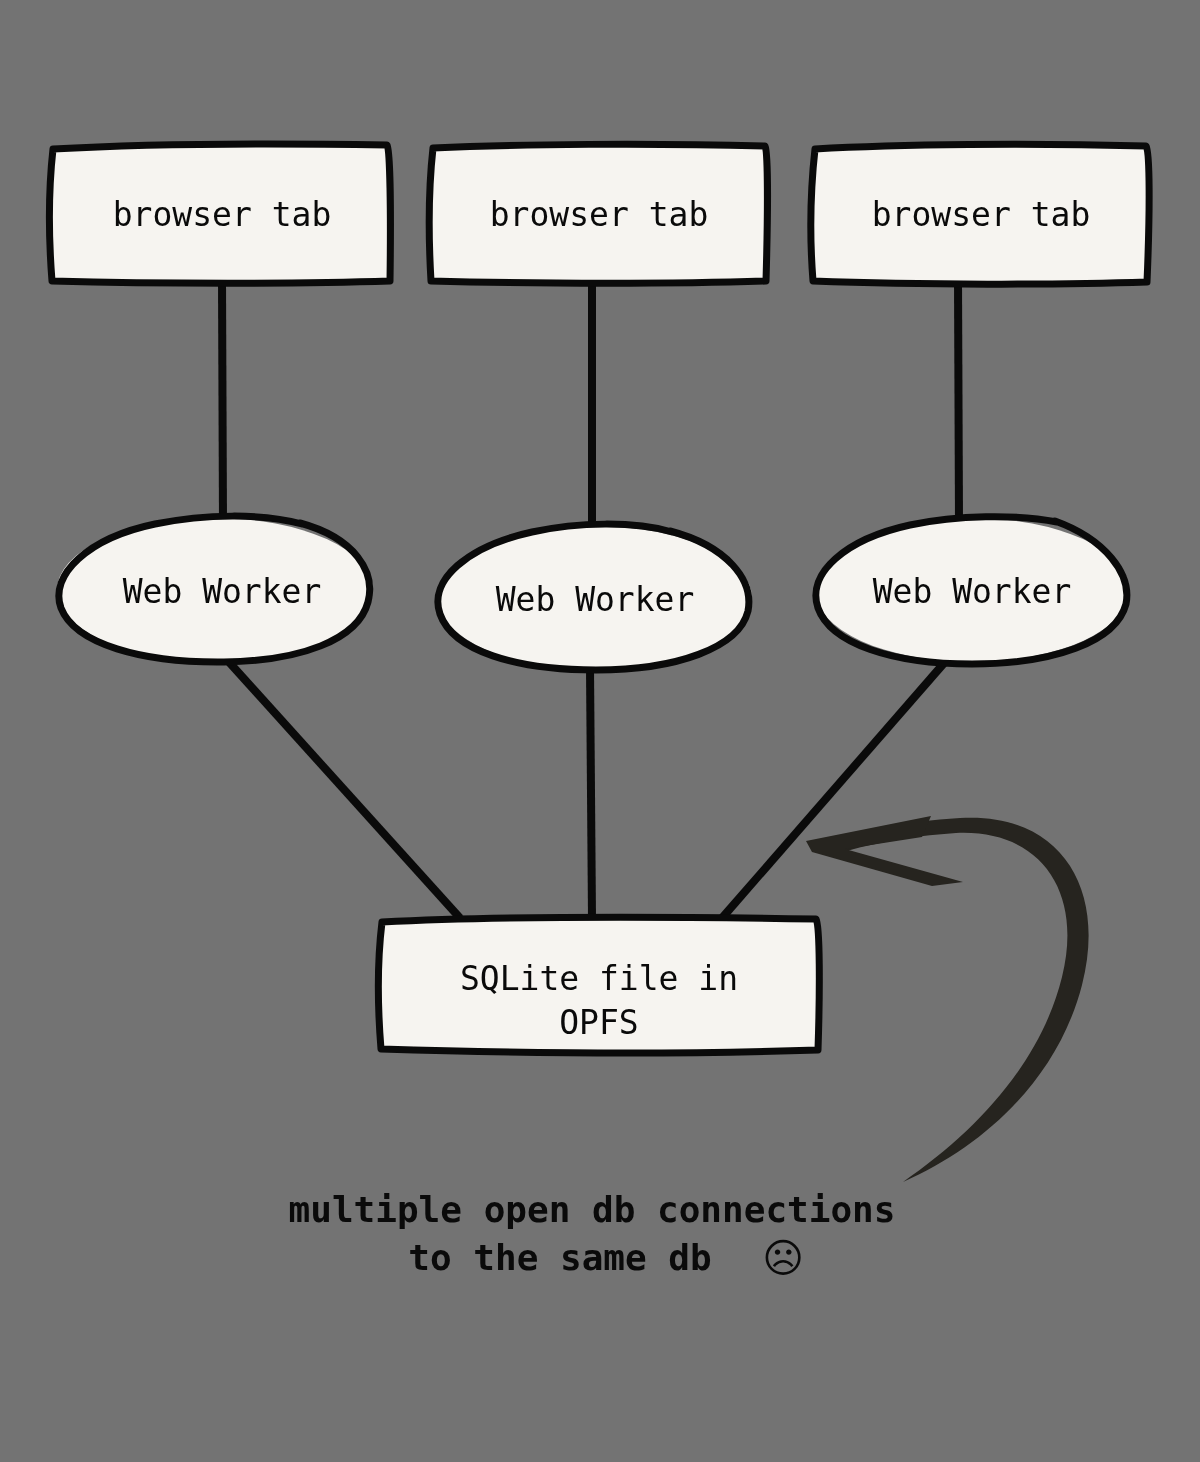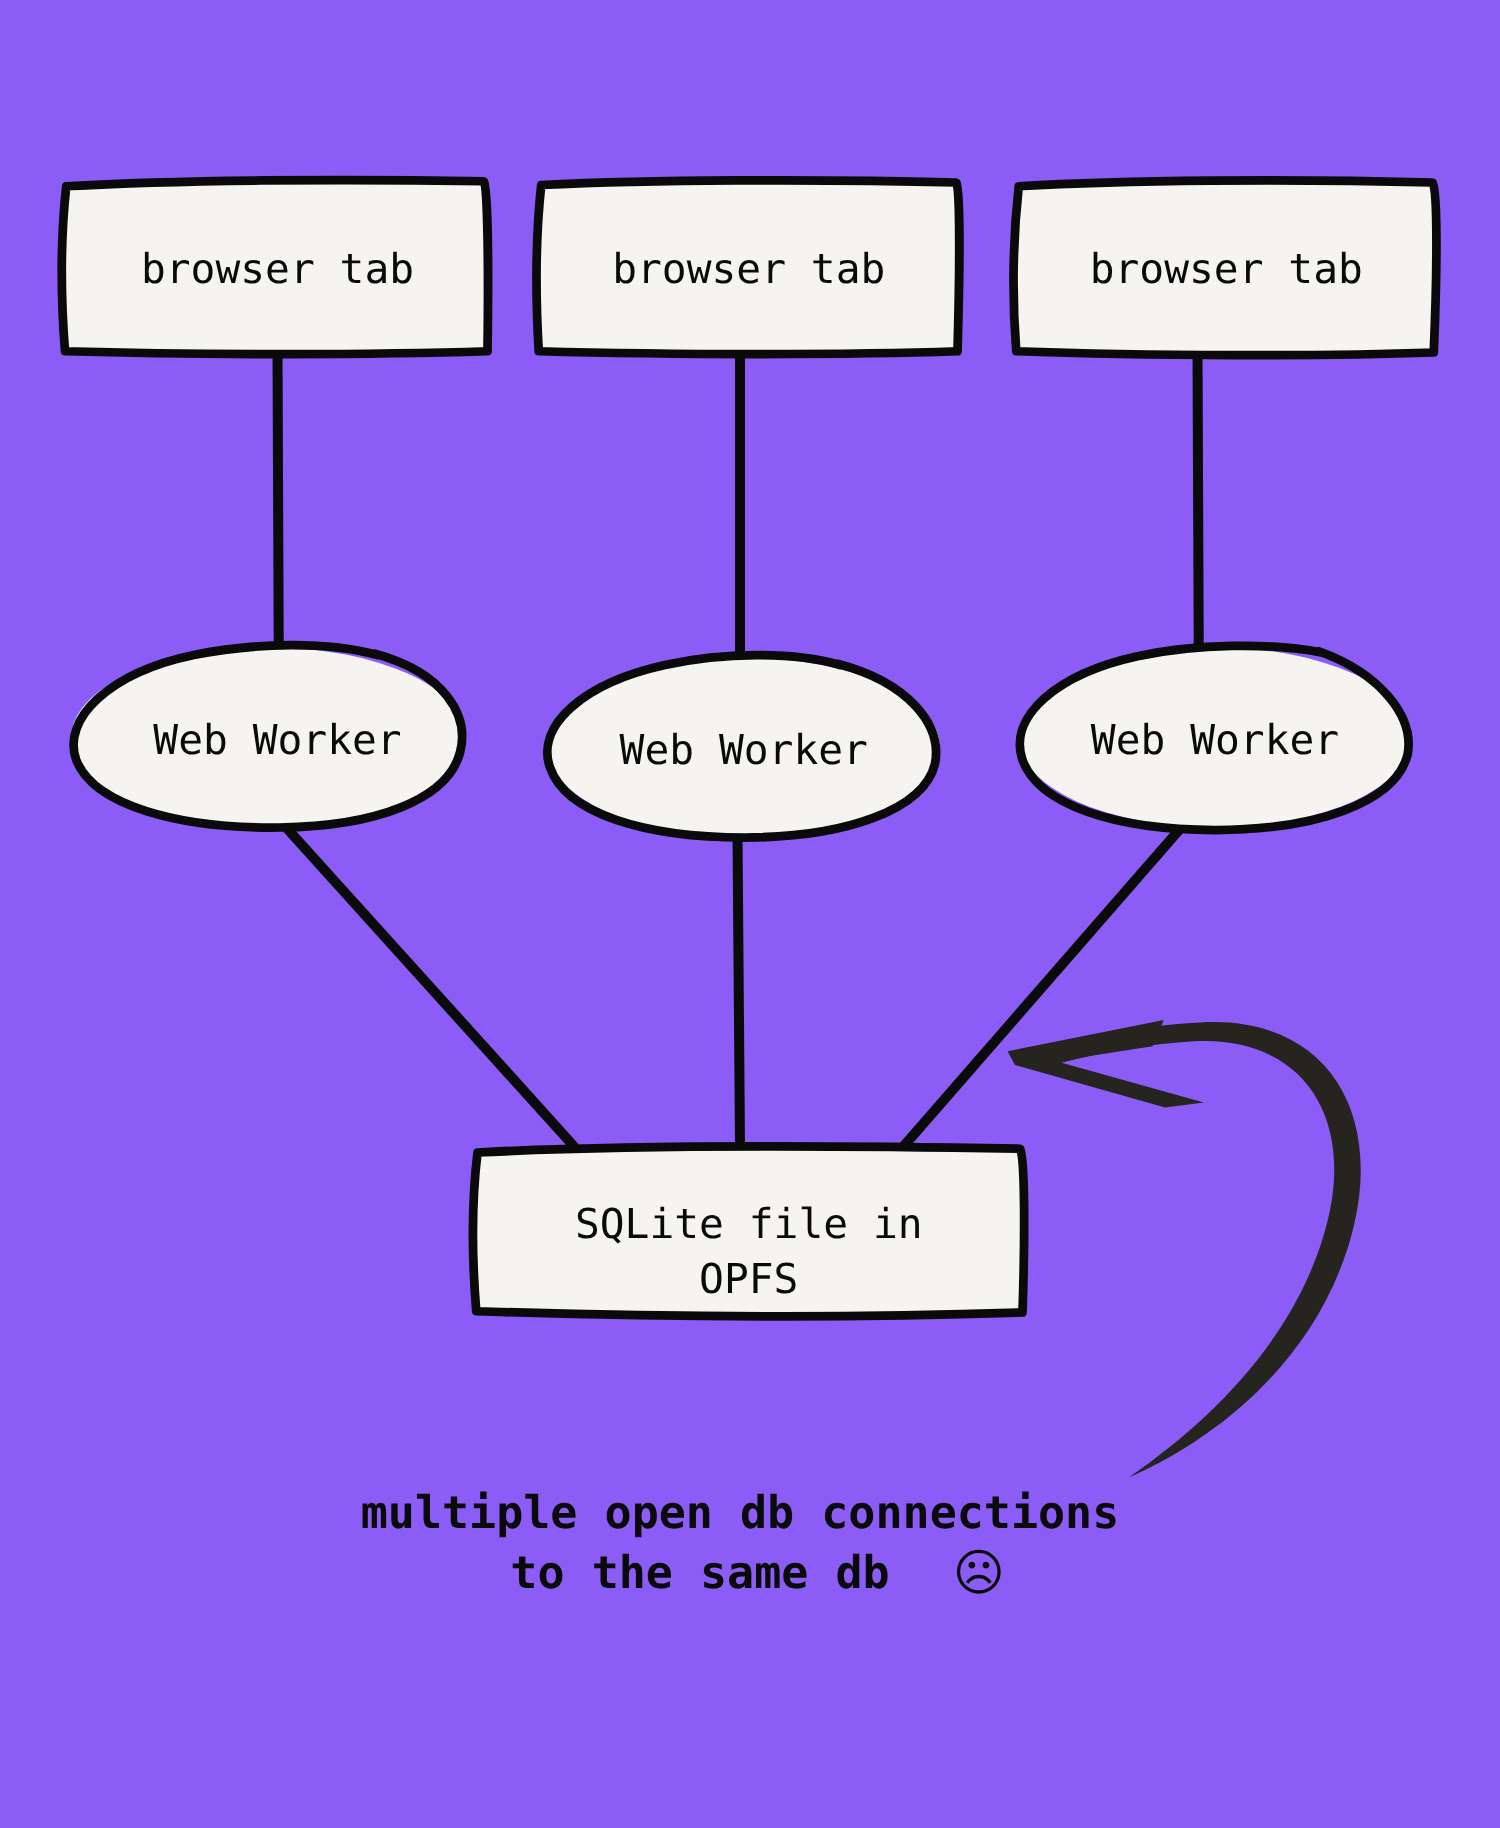--- a/index.html
+++ b/index.html
@@ -4,21 +4,21 @@
 <style>
   html, body {
     margin: 0;
     padding: 0;
     background: #f6f4f0;
   }
   #canvas {
     position: relative;
     width: 1200px;
     height: 1462px;
-    background: #8b5cf6;
+    background: #737373;
     overflow: hidden;
     font-family: "DejaVu Sans Mono", "Liberation Mono", monospace;
   }
   svg#diagram {
     position: absolute;
     left: 0;
     top: 0;
     width: 1200px;
     height: 1462px;
   }

